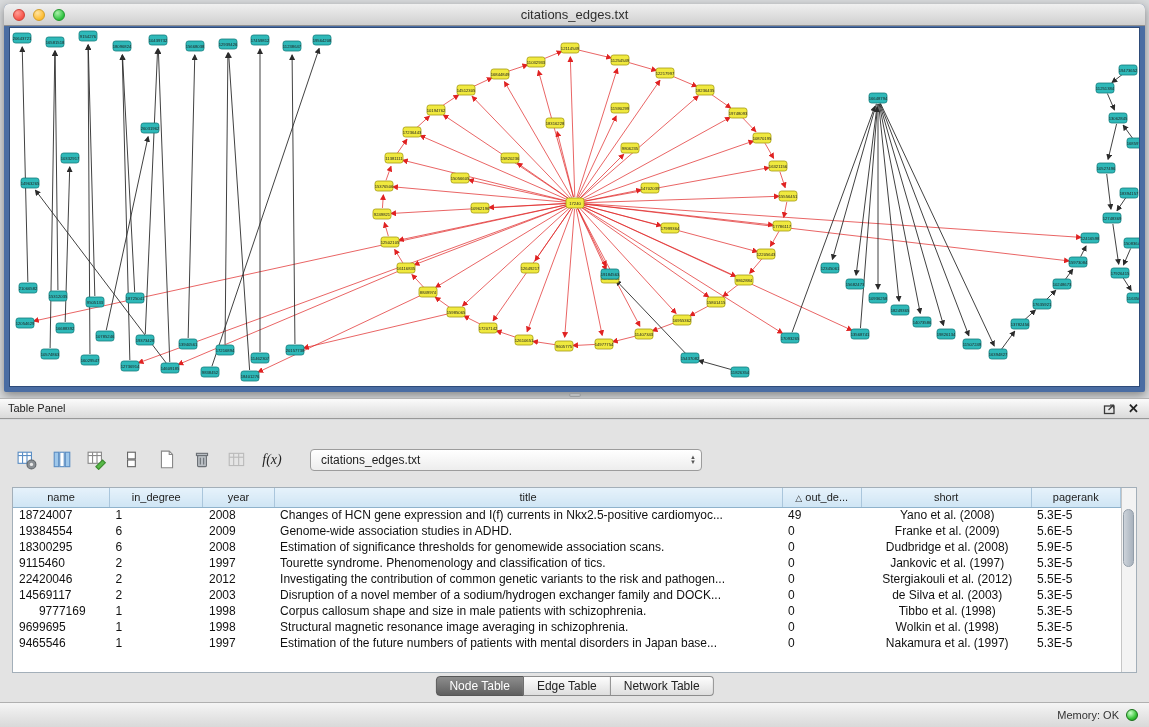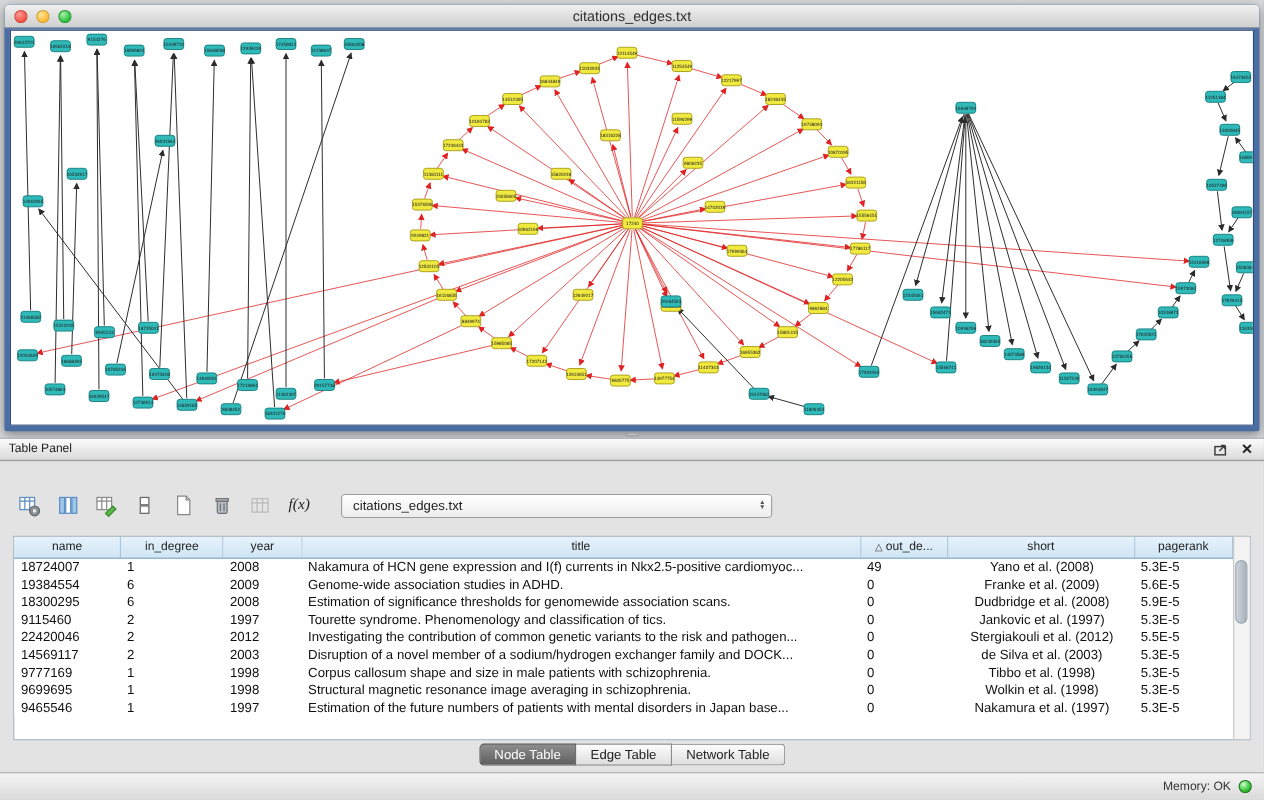--- a/index.html
+++ b/index.html
@@ -776,21 +776,21 @@
               <th style="width: 78px;"><span class="sort">△</span>out_de...</th>
               <th style="width: 167px;">short</th>
               <th style="width: 88px;">pagerank</th>
             </tr>
           </thead>
         <tbody id="tbody">
             <tr>
               <td class="col-0" style="width: 95px;">18724007</td>
               <td class="col-1" style="width: 92px;">1</td>
               <td class="col-2" style="width: 70px;">2008</td>
-              <td class="col-3" style="width: 500px;">Nakamura of HCN gene expression and I(f) currents in Nkx2.5-positive cardiomyoc...</td>
+              <td class="col-3" style="width: 500px;">Changes of HCN gene expression and I(f) currents in Nkx2.5-positive cardiomyoc...</td>
               <td class="col-4" style="width: 78px;">49</td>
               <td class="col-5" style="width: 167px;">Yano et al. (2008)</td>
               <td class="col-6" style="width: 88px;">5.3E-5</td>
             </tr>
             <tr>
               <td class="col-0" style="width: 95px;">19384554</td>
               <td class="col-1" style="width: 92px;">6</td>
               <td class="col-2" style="width: 70px; margin-top: 12px;">2009</td>
               <td class="col-3" style="width: 500px;">Genome-wide association studies in ADHD.</td>
               <td class="col-4" style="width: 78px;">0</td>
@@ -827,21 +827,21 @@
             <tr>
               <td class="col-0" style="width: 95px;">14569117</td>
               <td class="col-1" style="width: 92px;">2</td>
               <td class="col-2" style="width: 70px;">2003</td>
               <td class="col-3" style="width: 500px;">Disruption of a novel member of a sodium/hydrogen exchanger family and DOCK...</td>
               <td class="col-4" style="width: 78px;">0</td>
               <td class="col-5" style="width: 167px;">de Silva et al. (2003)</td>
               <td class="col-6" style="width: 88px;">5.3E-5</td>
             </tr>
             <tr>
-              <td class="col-0" style="width: 95px;">9777169</td>
+              <td class="col-0" style="width: 95px; text-align: center;">9777169</td>
               <td class="col-1" style="width: 92px;">1</td>
               <td class="col-2" style="width: 70px;">1998</td>
               <td class="col-3" style="width: 500px;">Corpus callosum shape and size in male patients with schizophrenia.</td>
               <td class="col-4" style="width: 78px;">0</td>
               <td class="col-5" style="width: 167px;">Tibbo et al. (1998)</td>
               <td class="col-6" style="width: 88px;">5.3E-5</td>
             </tr>
             <tr>
               <td class="col-0" style="width: 95px;">9699695</td>
               <td class="col-1" style="width: 92px;">1</td>

